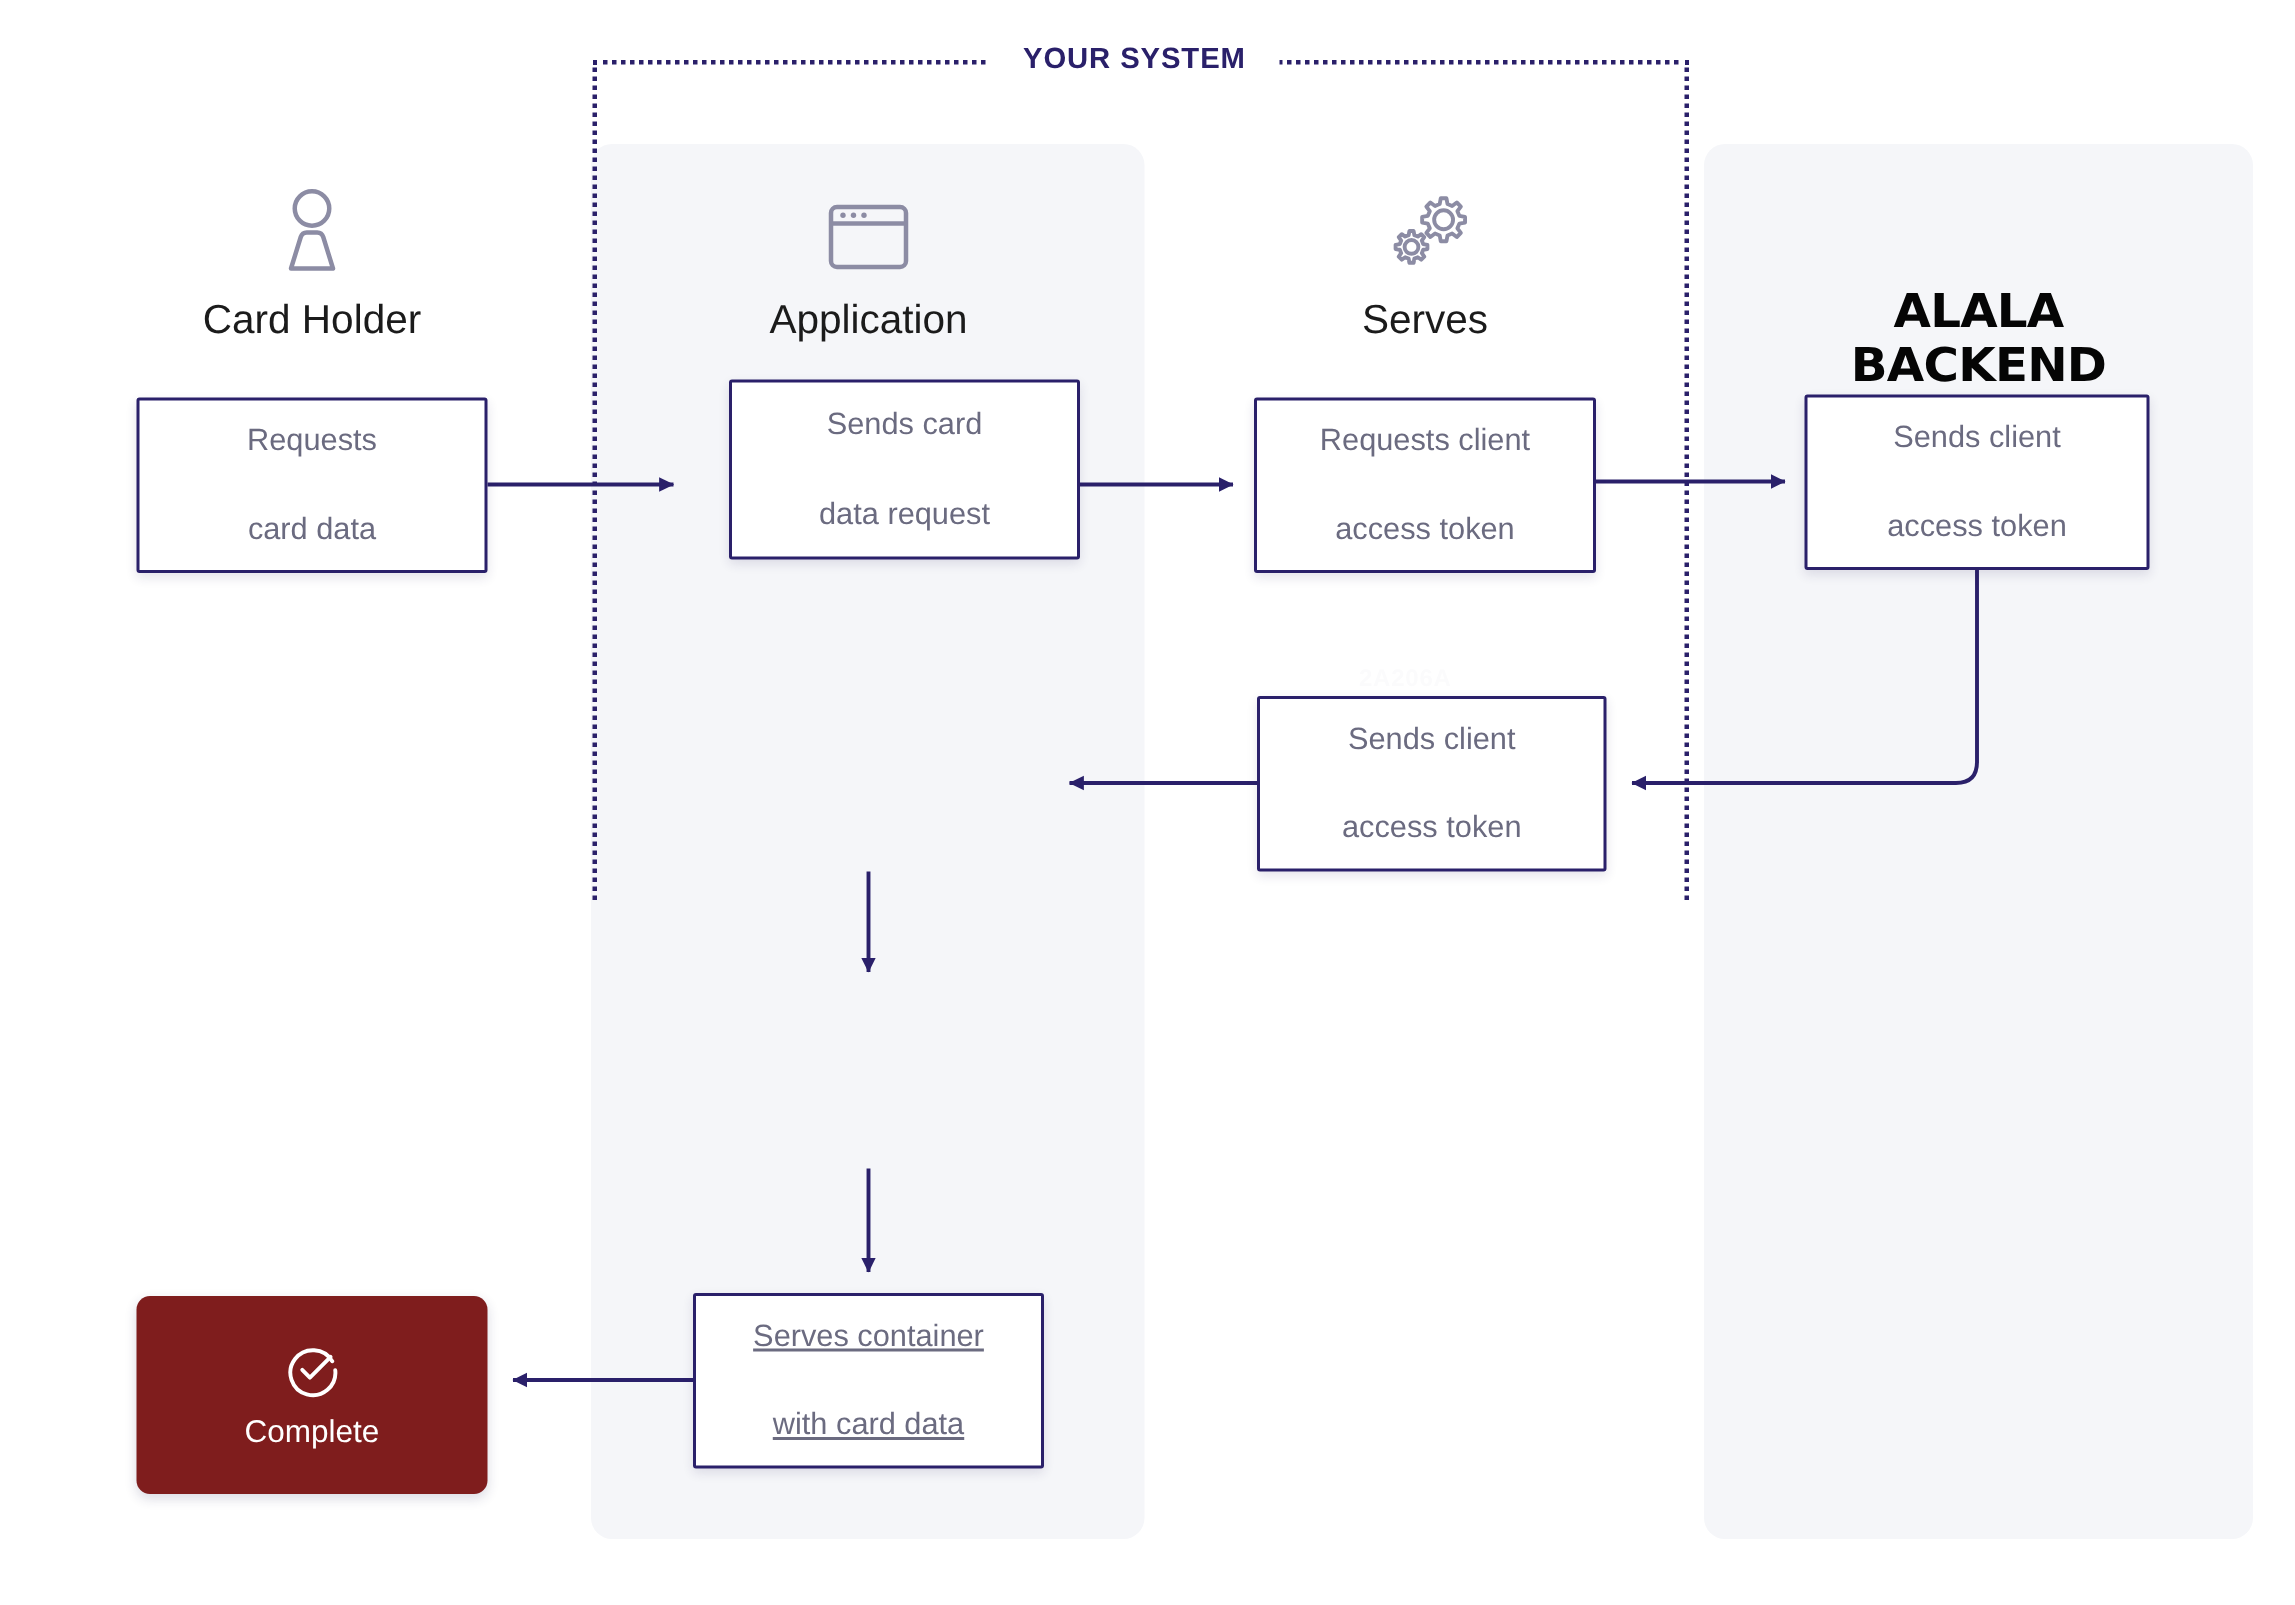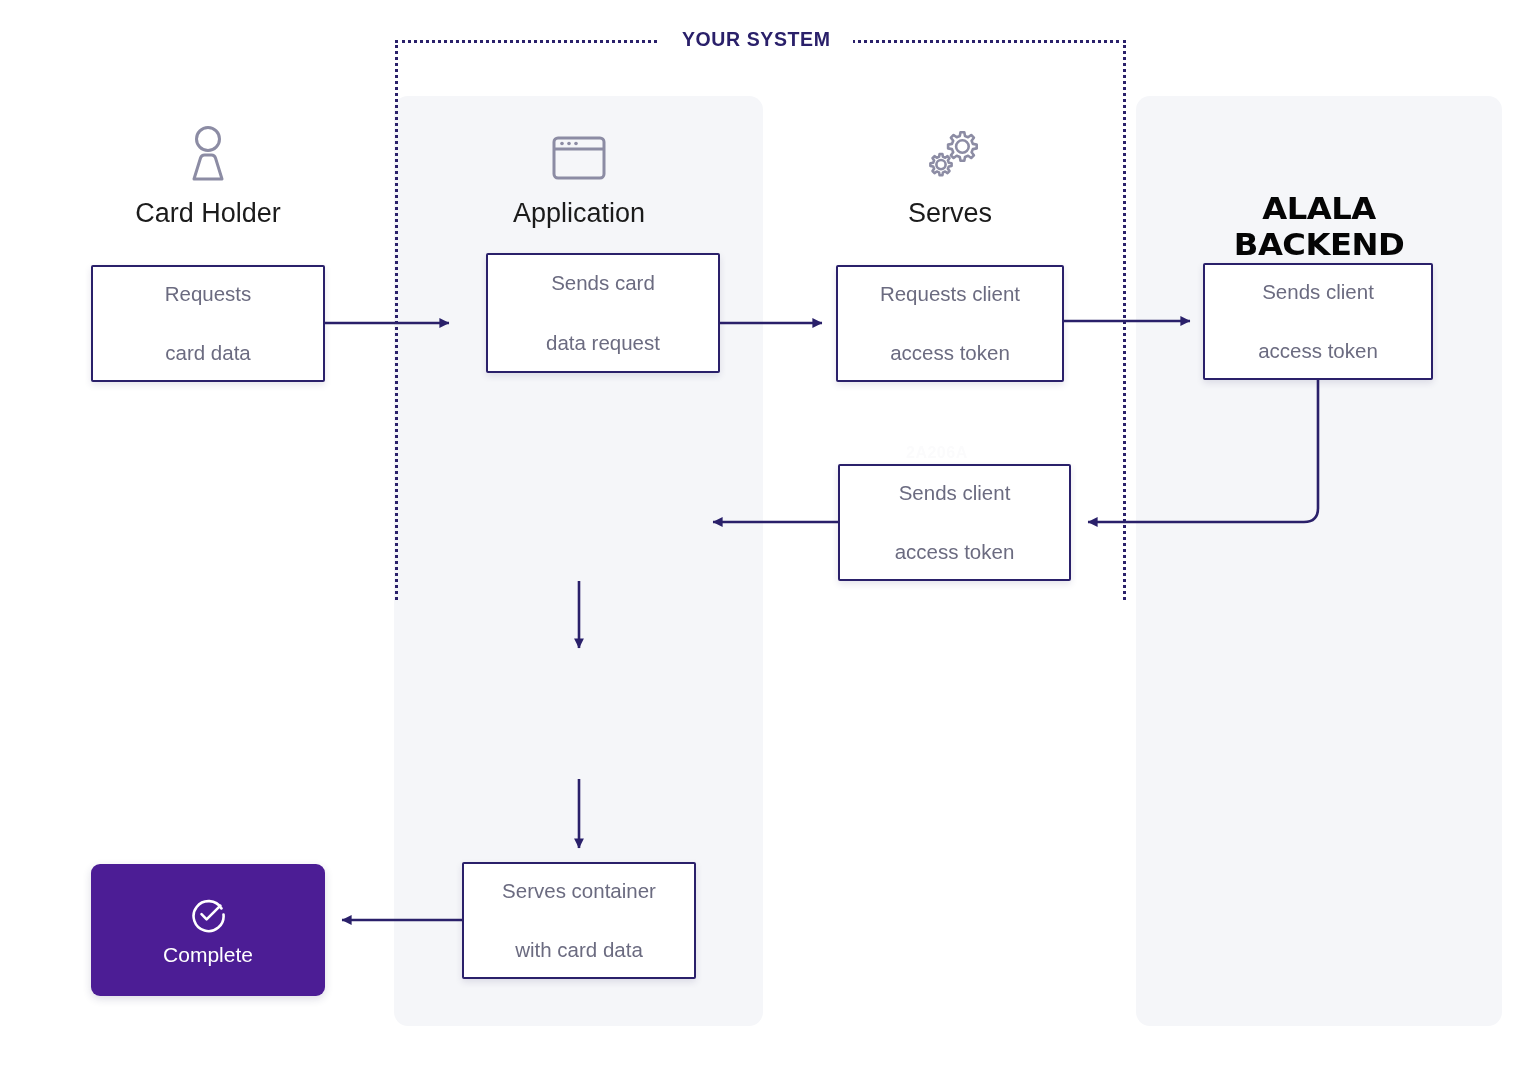--- a/index.html
+++ b/index.html
@@ -97,27 +97,27 @@
   }
   .node span{display:block;padding:0 10px;}
 
   #node-requests-card-data{left:91px;top:265px;width:234px;height:117px;}
   #node-sends-card-data-request{left:462px;top:253px;width:234px;height:120px;margin-left:24px;}
   #node-requests-client-access-token{left:836px;top:265px;width:228px;height:117px;align-items:center;}
   #node-sends-client-access-token-alala{left:1203px;top:263px;width:230px;height:117px;}
   #node-sends-client-access-token-backend{left:838px;top:464px;width:233px;height:117px;}
   #node-initializes-widget{left:462px;top:464px;width:234px;height:117px;}
   #node-injects-iframes{left:462px;top:662px;width:234px;height:117px;}
-  #node-serves-container{left:462px;top:862px;width:234px;height:117px;}
+  #node-serves-container{left:462px;top:862px;width:234px;height:117px;text-decoration:underline;}
 
   
   #node-complete{
     position:absolute;
     left:91px;top:864px;width:234px;height:132px;
-    background:#4c1d95;
+    background:#7f1d1d;
     border-radius:9px;
     display:flex;
     flex-direction:column;
     align-items:center;
     justify-content:center;
     gap:6px;
     color:#ffffff;
     font-size:21px;
     box-shadow:0 3px 8px rgba(40,35,90,.16);
     z-index:5;

